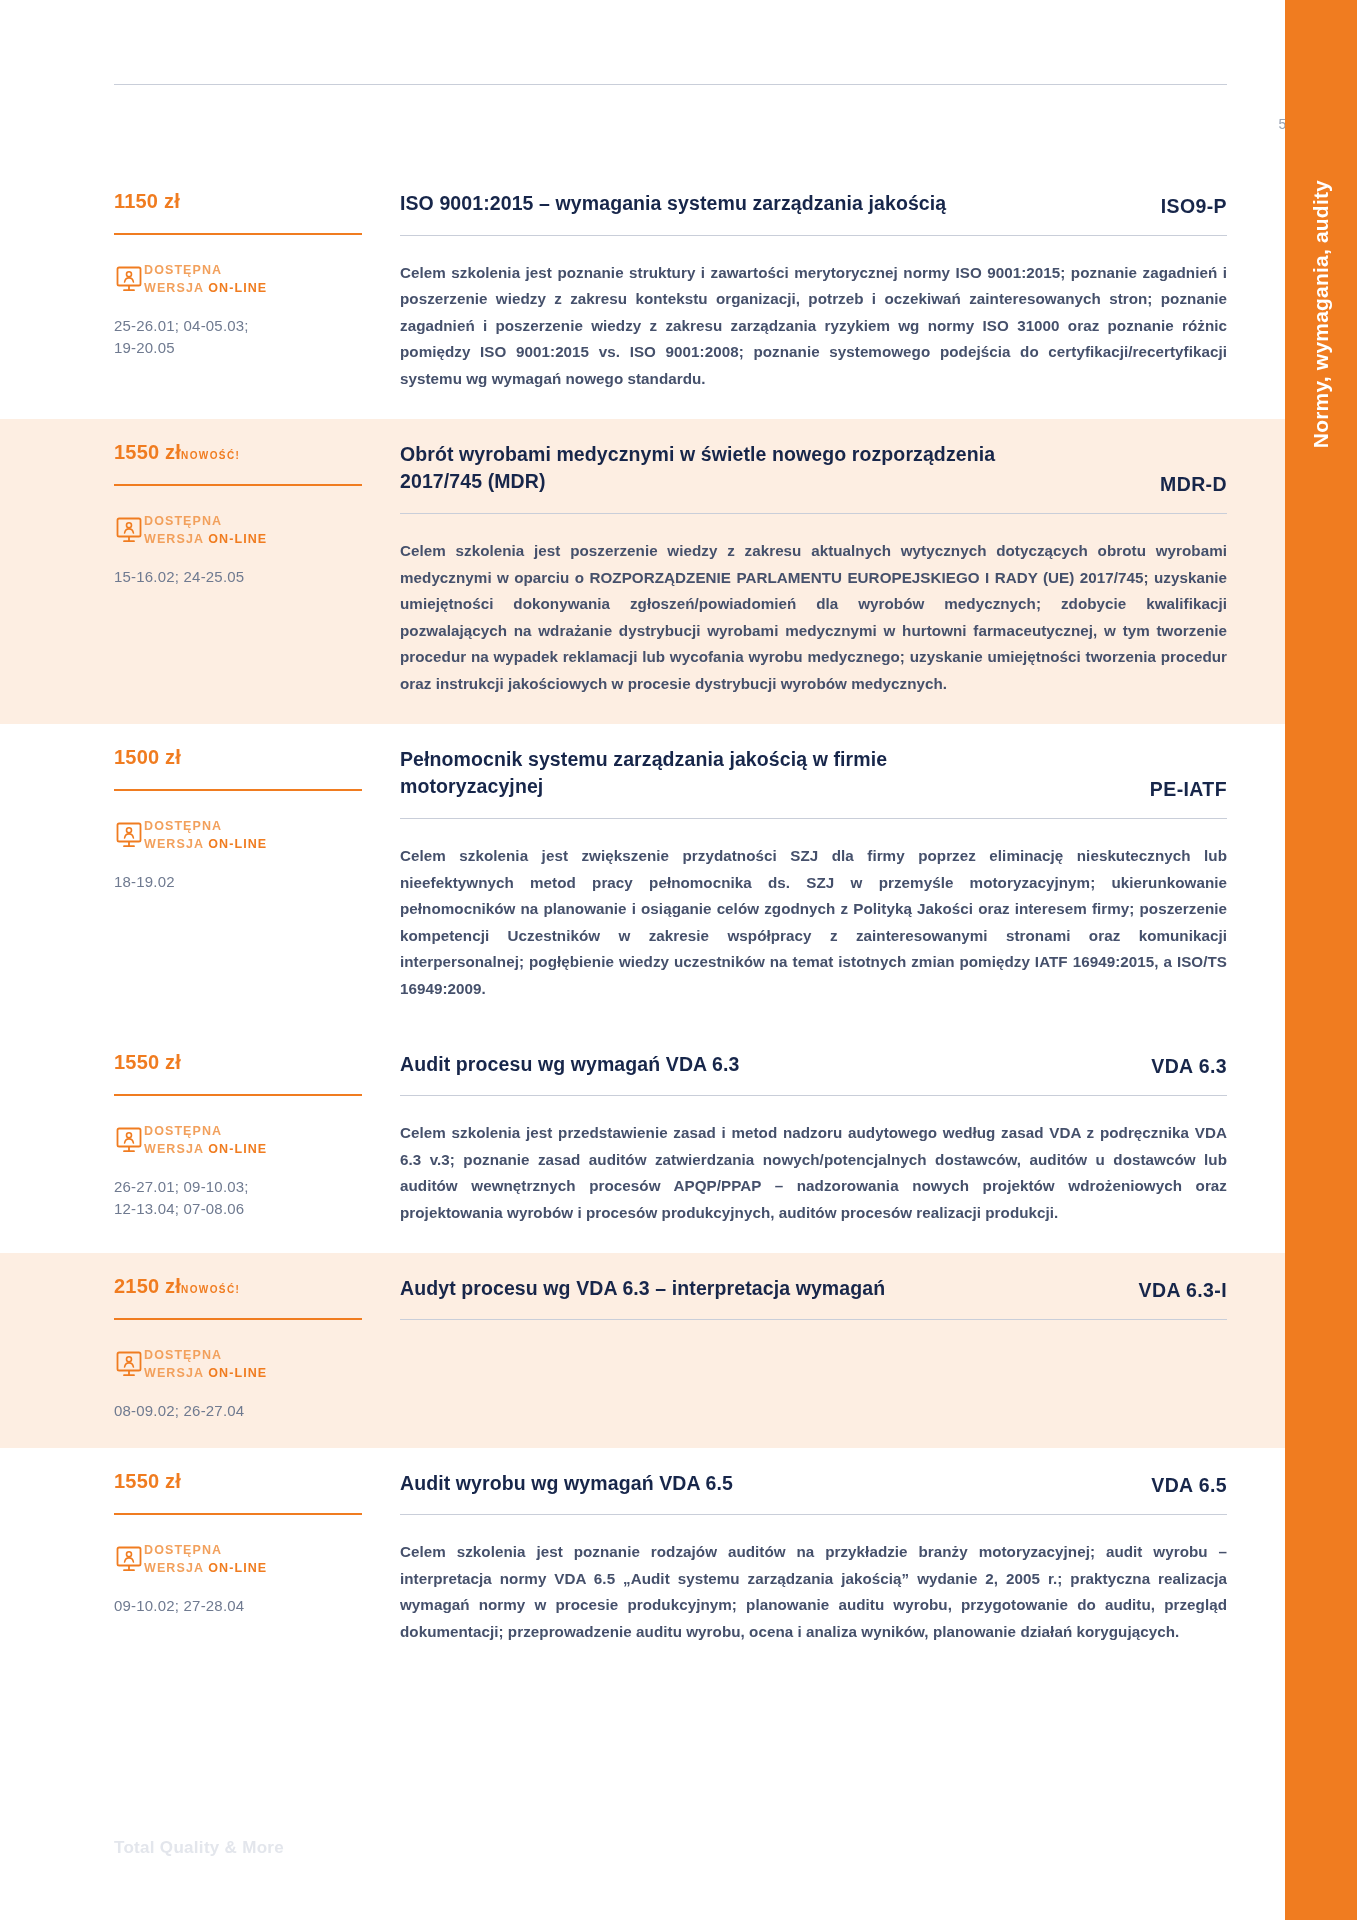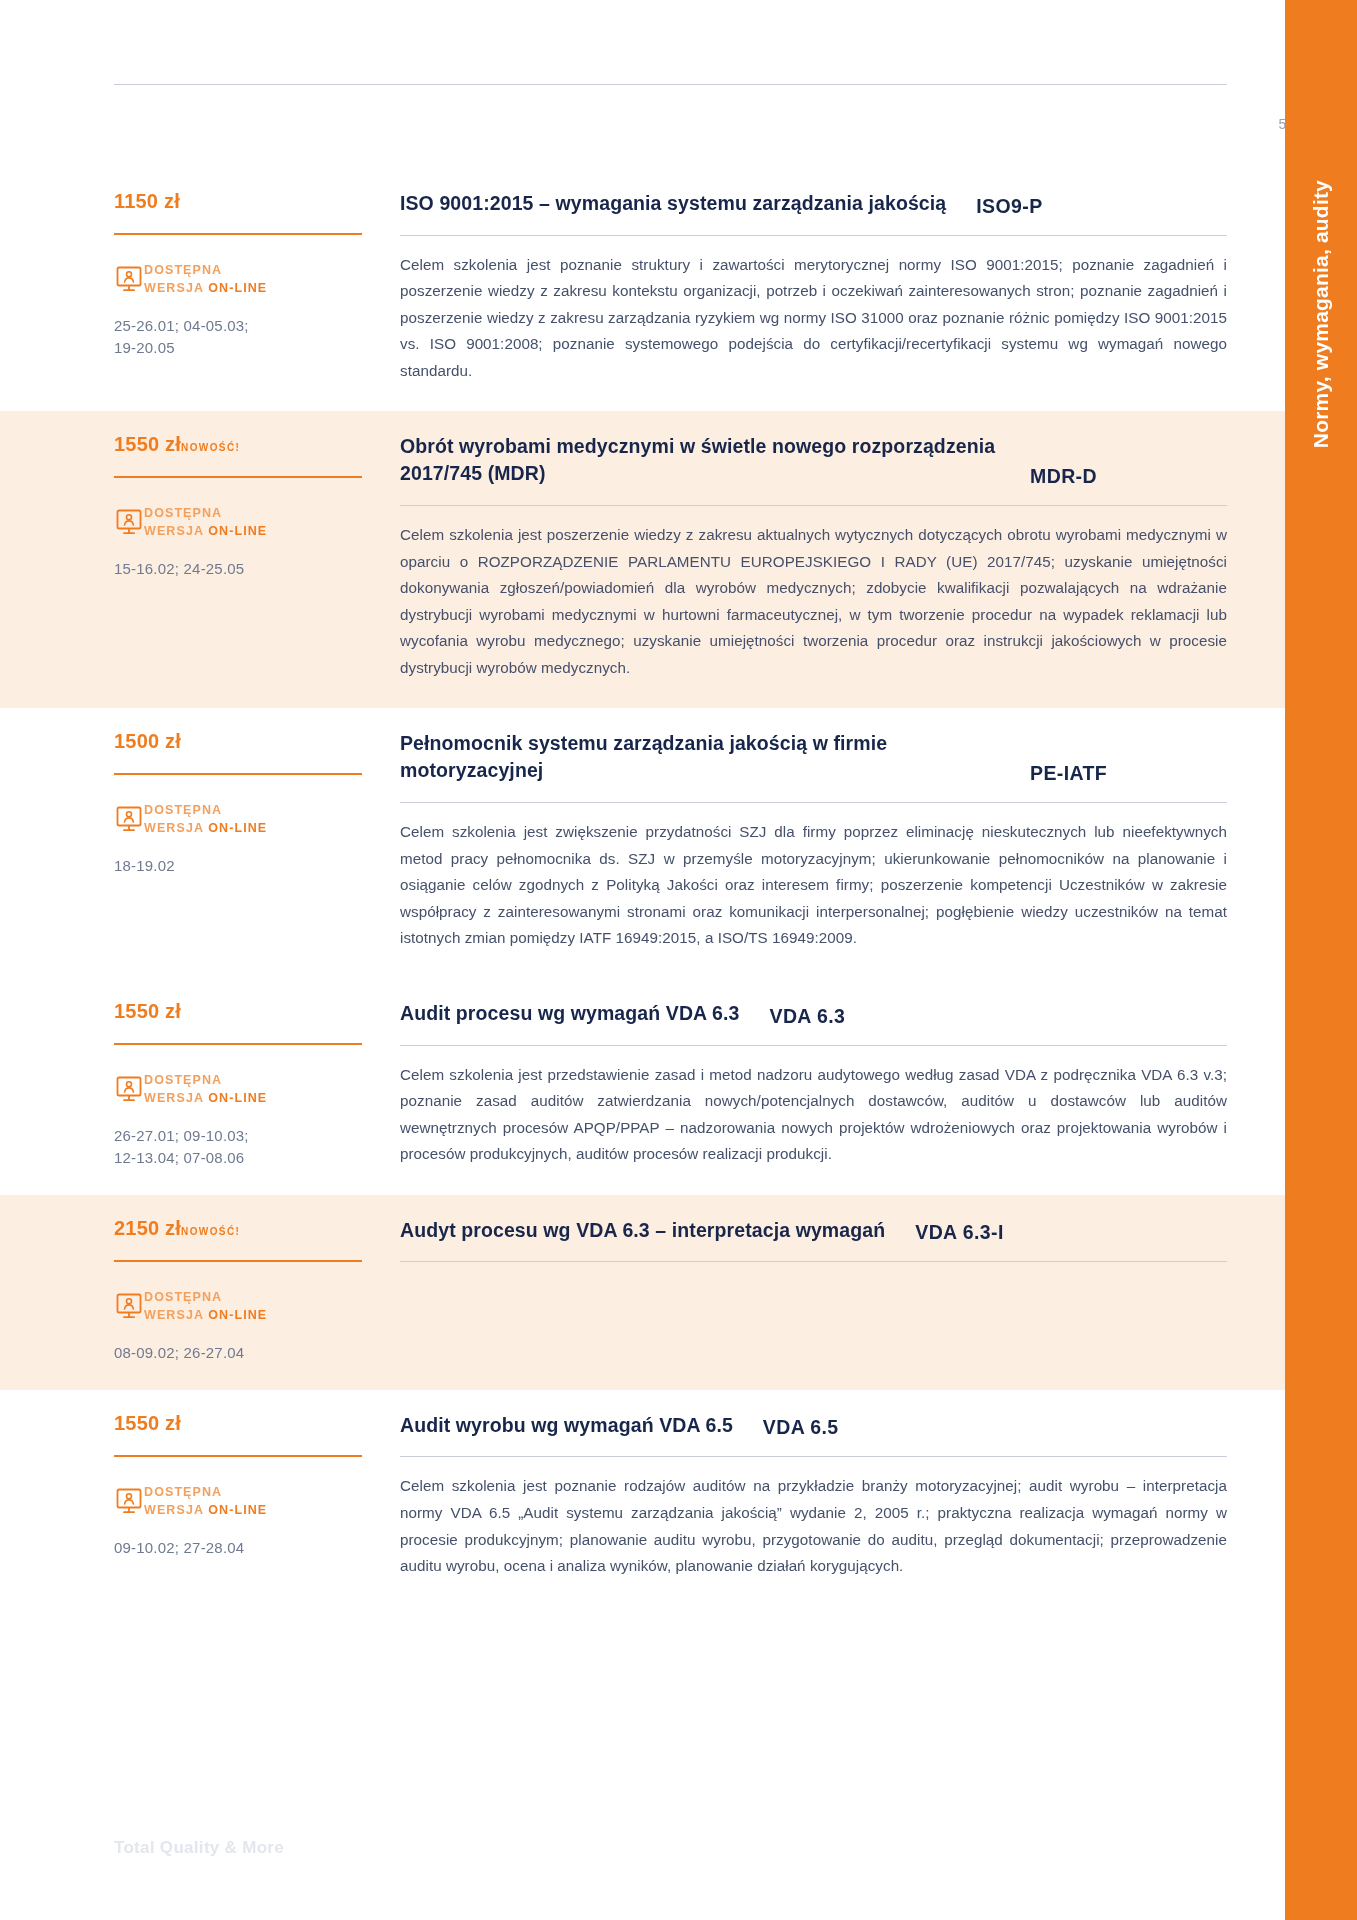--- a/index.html
+++ b/index.html
@@ -145,20 +145,21 @@
     margin-top: 18px;
     font-size: 15px;
     line-height: 1.45;
     color: #6f7a90;
     letter-spacing: 0.2px;
   }
 
   .title-line {
     display: flex;
     align-items: flex-start;
+    justify-content: space-between;
     gap: 30px;
   }
   .course-title {
     font-size: 19.5px;
     font-weight: bold;
     color: #17264a;
     line-height: 1.42;
     letter-spacing: 0.1px;
     max-width: 600px;
   }
@@ -169,26 +170,27 @@
     white-space: nowrap;
     letter-spacing: 0.4px;
     align-self: flex-end;
   }
   .title-rule {
     margin-top: 17px;
     height: 1px;
     background: #c9ced9;
   }
   .course-desc {
-    margin-top: 16px;
+    margin-top: 24px;
     font-size: 15.2px;
     line-height: 1.75;
     color: #45506b;
     text-align: justify;
     letter-spacing: 0.05px;
+    font-weight: bold;
   }
 </style>
 </head>
 <body>
 
 <div class="page">
 
   <div class="top-rule"></div>
   <div class="page-number">53</div>
 

